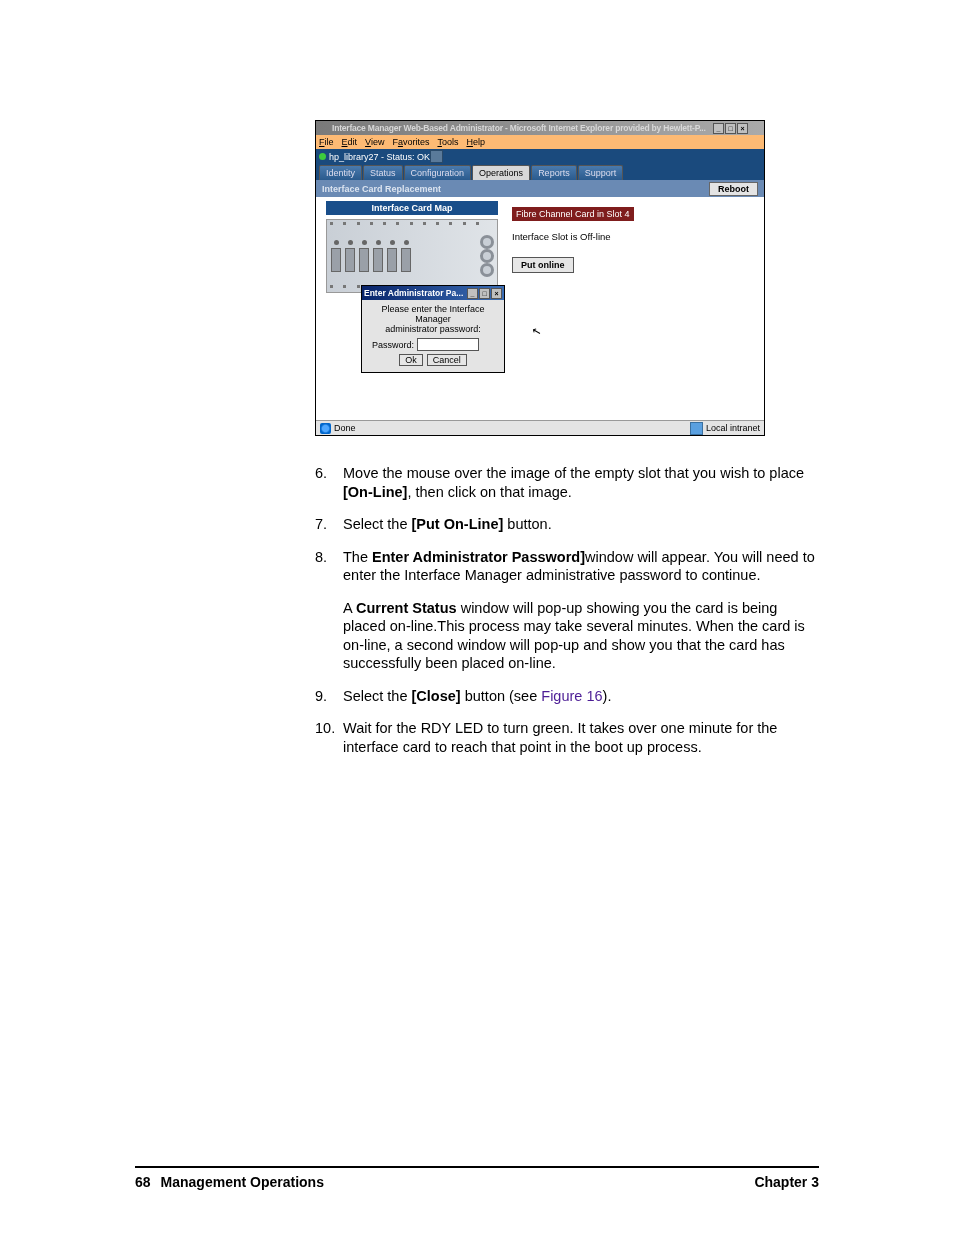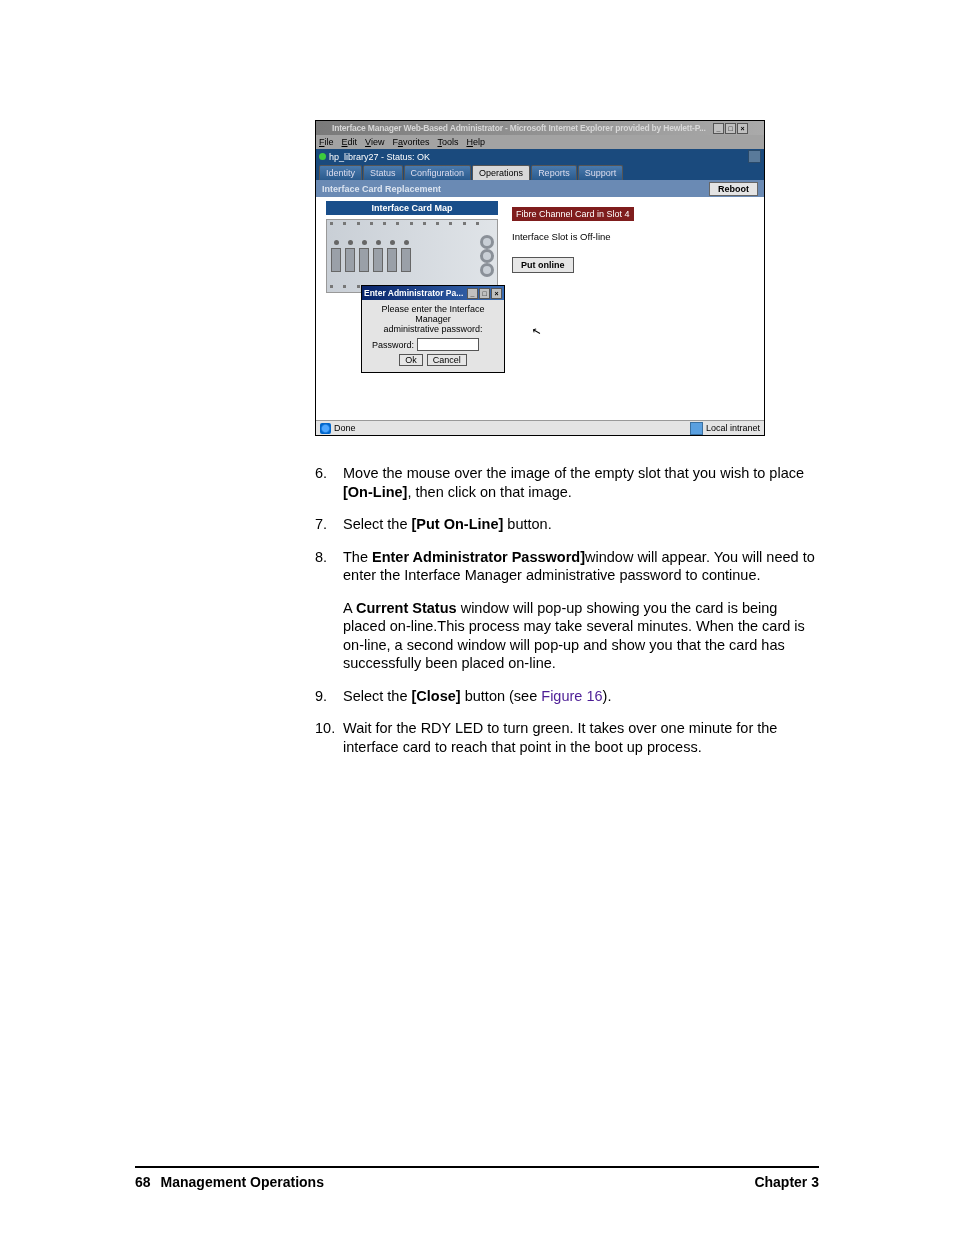--- a/index.html
+++ b/index.html
@@ -5,24 +5,24 @@
 body{margin:0;background:#fff;font-family:Arial,Helvetica,sans-serif;color:#000}
 .page{width:954px;height:1235px;position:relative;padding:120px 135px 0 135px;box-sizing:border-box}
 .figcap{font-size:15px;margin-bottom:22px}
 .figcap .fignum{color:#0066b3;font-weight:bold}
 .ss-wrap{margin-left:180px;margin-bottom:28px}
 .ss{width:450px;height:316px;background:#fff;border:1px solid #000;box-sizing:border-box;position:relative;font-family:Tahoma,Arial,sans-serif}
 .tbar{height:14px;background:linear-gradient(90deg,#7a7a7a,#aaa);display:flex;align-items:center;justify-content:space-between;padding:0 16px}
 .tbar-title{color:#d8d8d8;font-size:8.5px;font-weight:bold;letter-spacing:-0.2px}
 .wbtns{display:flex;gap:1px}
 .wbtn{width:11px;height:11px;background:#c0c0c0;border:1px solid #555;box-sizing:border-box;display:flex;align-items:center;justify-content:center;font-size:7px;font-weight:bold;line-height:1}
-.mbar{height:14px;background:#a3a3a3;display:flex;align-items:center;padding-left:3px;gap:8px;font-size:9px}
+.mbar{height:14px;background:#fdba74;display:flex;align-items:center;padding-left:3px;gap:8px;font-size:9px}
 .mitem{cursor:pointer}
 .mitem u{text-decoration:underline}
-.status{height:15px;background:#1a4a7d;color:#fff;display:flex;align-items:center;justify-content:space-between;padding:0 3px;font-size:9px}
+.status{height:15px;background:#1a4a7d;color:#fff;display:flex;align-items:center;padding:0 3px;font-size:9px}
 .status-led{width:7px;height:7px;border-radius:50%;background:#3dcc3d;margin-right:3px;display:inline-block}
 .status-sq{width:11px;height:11px;background:#5a7a9a;border:1px solid #2a4a6a}
 .tabs{height:16px;background:#1a4a7d;display:flex;align-items:flex-end;padding-left:3px}
 .tab{height:14px;padding:0 6px;font-size:9px;background:linear-gradient(#4a7aad,#2a5a8d);color:#dde;border:1px solid #555;border-bottom:none;border-radius:2px 2px 0 0;display:flex;align-items:center;margin-right:1px;cursor:pointer}
 .tab.active{background:#d8d8d8;color:#000}
 .subbar{height:17px;background:#6a8ab4;display:flex;align-items:center;justify-content:space-between;padding:0 6px 0 6px}
 .subbar-title{color:#dce4f0;font-size:9px;font-weight:bold}
 .rbtn{font-size:9px;background:#e4e4e4;border:1px solid #666;padding:1px 8px;cursor:pointer;font-weight:bold}
 .body{display:flex;position:relative;height:237px}
 .mapcol{width:188px;padding:4px 6px 6px 10px;box-sizing:border-box}
@@ -174,21 +174,21 @@
           <div class="dialog">
             <div class="dtbar">
               <span class="dtitle">Enter Administrator Pa...</span>
               <div class="wbtns">
                 <div class="wbtn">_</div>
                 <div class="wbtn">□</div>
                 <div class="wbtn">×</div>
               </div>
             </div>
             <div class="dbody">
-              <div class="dmsg"><span>Please enter the Interface Manager</span><br><span>administrative password:</span></div>
+              <div class="dmsg"><span>Please enter the Interface Manager</span><br><span>administrator password:</span></div>
               <div class="dpw">
                   <span>Password:</span>
                   <span class="pwbox"></span>
                 </div>
               <div class="dbtns">
                 <button class="dbtn">Ok</button>
                 <button class="dbtn">Cancel</button>
               </div>
             </div>
           </div>

